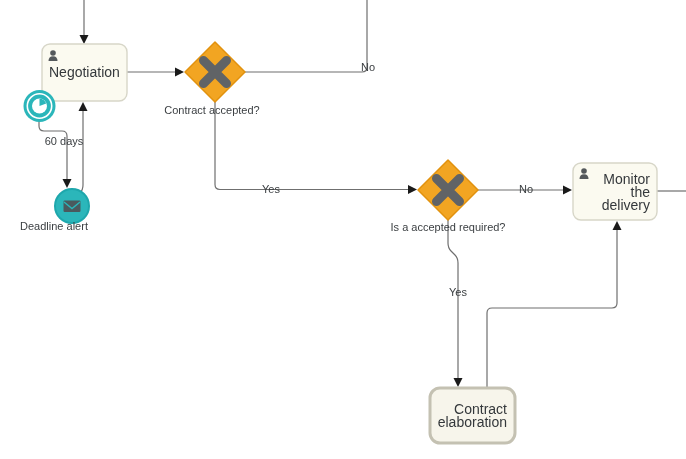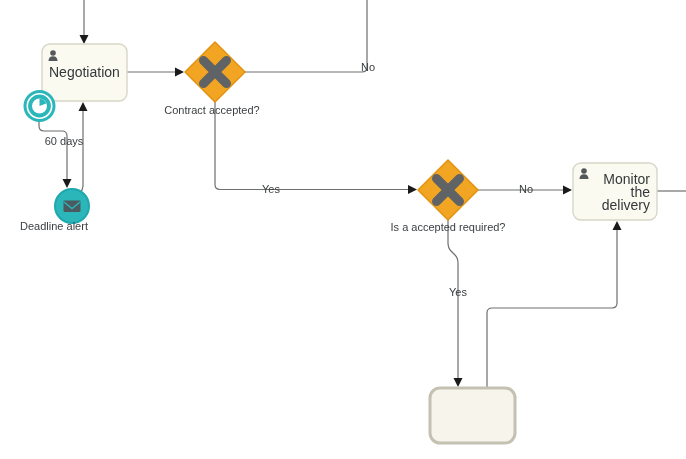--- a/index.html
+++ b/index.html
@@ -112,20 +112,21 @@
   </svg>
 
   <div class="task-label w70" style="left:84px; top:72px;">Negotiation</div>
 
   <div class="lbl" style="left:212px; top:110px;">Contract accepted?</div>
 
   <div class="lbl" style="left:448px; top:227px;">Is a accepted required?</div>
 
   <div class="task-label w70" style="left:615px; top:192px;">Monitor the delivery</div>
 
+  <div class="task-label w70" style="left:472px; top:416px;">Contract elaboration</div>
 
   <div class="lbl" style="left:54px; top:226px;">Deadline alert</div>
 
   <div class="lbl" style="left:64px; top:141px;">60 days</div>
 
   <div class="lbl" style="left:368px; top:67px;">No</div>
 
   <div class="lbl" style="left:271px; top:189px;">Yes</div>
 
   <div class="lbl" style="left:526px; top:189px;">No</div>

